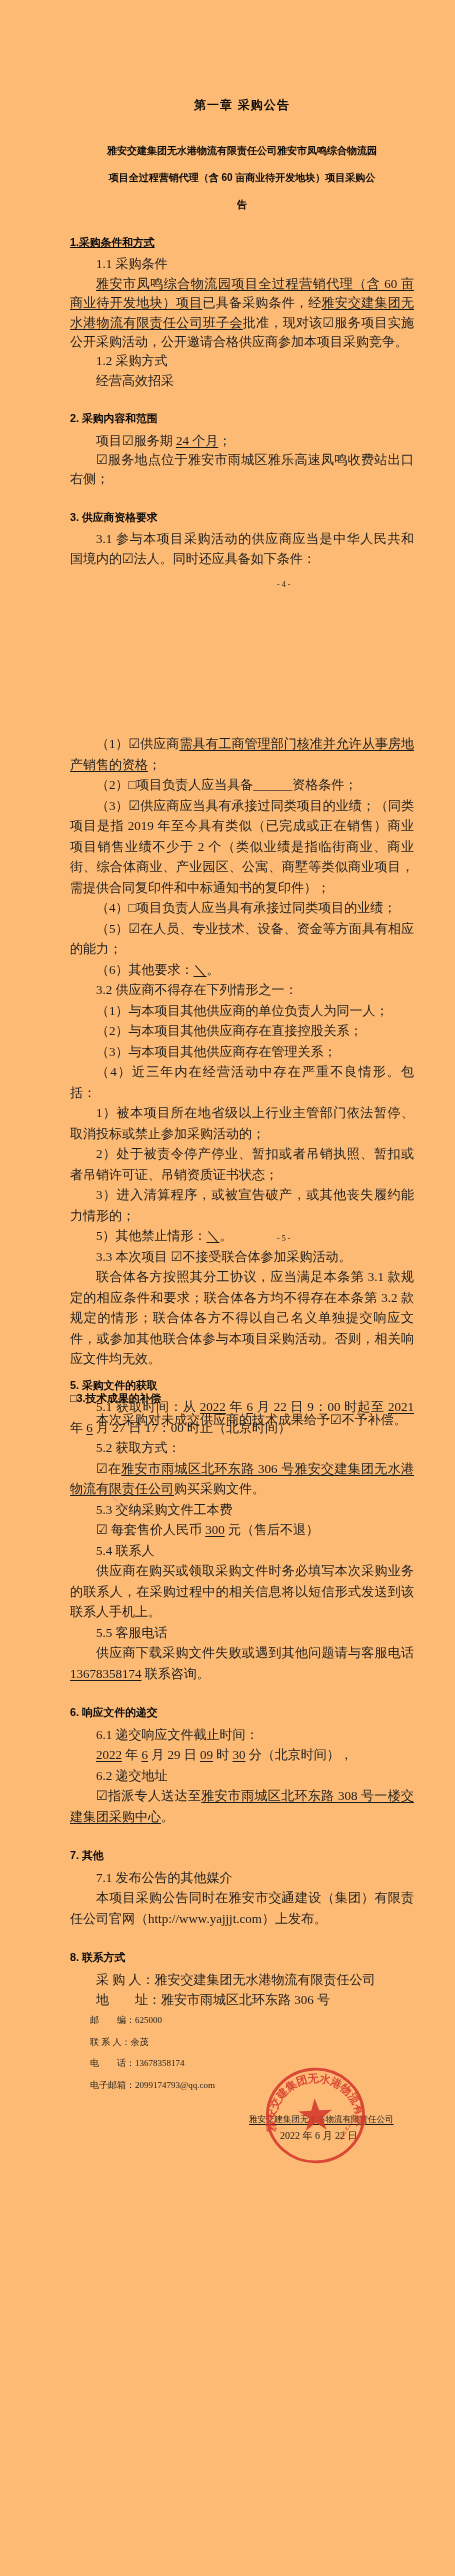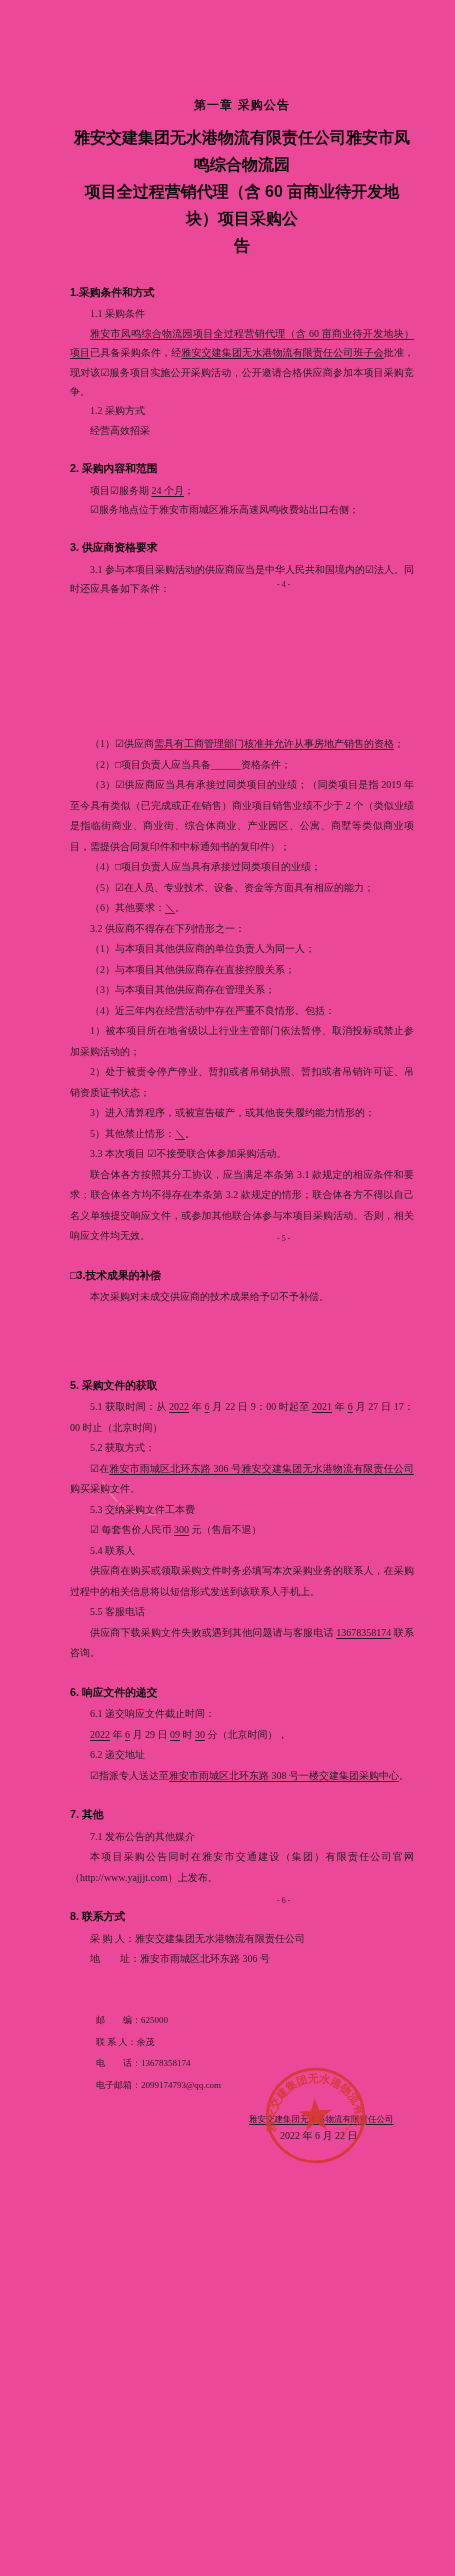--- a/index.html
+++ b/index.html
@@ -1,48 +1,48 @@
 <!DOCTYPE html>
 <html style="font-size:9px"><head>
 <meta charset="utf-8">
 <style>
   html,body{margin:0;padding:0;background:#ffffff;}
   .doc{
     position:relative;
     width:456px;
     height:2576px;
-    background:#ec4899;
+    background:#fdba74;
     font-family:"Liberation Serif","DejaVu Serif",serif;
     color:#1e1e1e;
     overflow:hidden;
   }
   .block{position:absolute;left:70px;width:344px;}
   #blockA{top:97px;}
   #blockB{top:734px;}
   #blockC{top:1373px;}
-  #blockD{top:2010px;left:8px;width:369px;}
+  #blockD{top:2010px;left:2px;width:369px;}
   .chapter{
     font-family:"Liberation Sans","DejaVu Sans",sans-serif;
     font-size:12px;font-weight:700;text-align:center;
     line-height:17px;color:#0c0c0c;letter-spacing:1.1px;
   }
   .mtitle{
     font-family:"Liberation Sans","DejaVu Sans",sans-serif;
-    font-size:16px;font-weight:700;text-align:center;
-    line-height:27px;color:#0c0c0c;margin-top:10px;
+    font-size:10px;font-weight:700;text-align:center;
+    line-height:27px;color:#0c0c0c;margin-top:23px;
   }
   .h{
     font-family:"Liberation Sans","DejaVu Sans",sans-serif;
     font-weight:700;font-size:10.8px;color:#0c0c0c;
     line-height:17px;margin-top:20px;margin-bottom:3.4px;
     text-indent:0;text-align:left;
   }
-  #blockA .h1top{margin-top:25px;}
+  #blockA .h1top{margin-top:16px;text-decoration:underline;}
   p{
-    margin:0;font-size:10px;line-height:19.4px;
+    margin:0;font-size:13px;line-height:19.4px;
     text-align:justify;text-indent:2em;
   }
   #blockB p, #blockC p{line-height:20.5px;}
   .u{text-decoration:underline;text-underline-offset:2.3px;text-decoration-thickness:0.6px;}
   .pagenum{
     position:absolute;font-size:8px;color:#222;
     font-family:"Liberation Serif","DejaVu Serif",serif;
   }
   .contact-line{line-height:30px;}
   #blockD p{line-height:21.7px;font-size:9px;}

